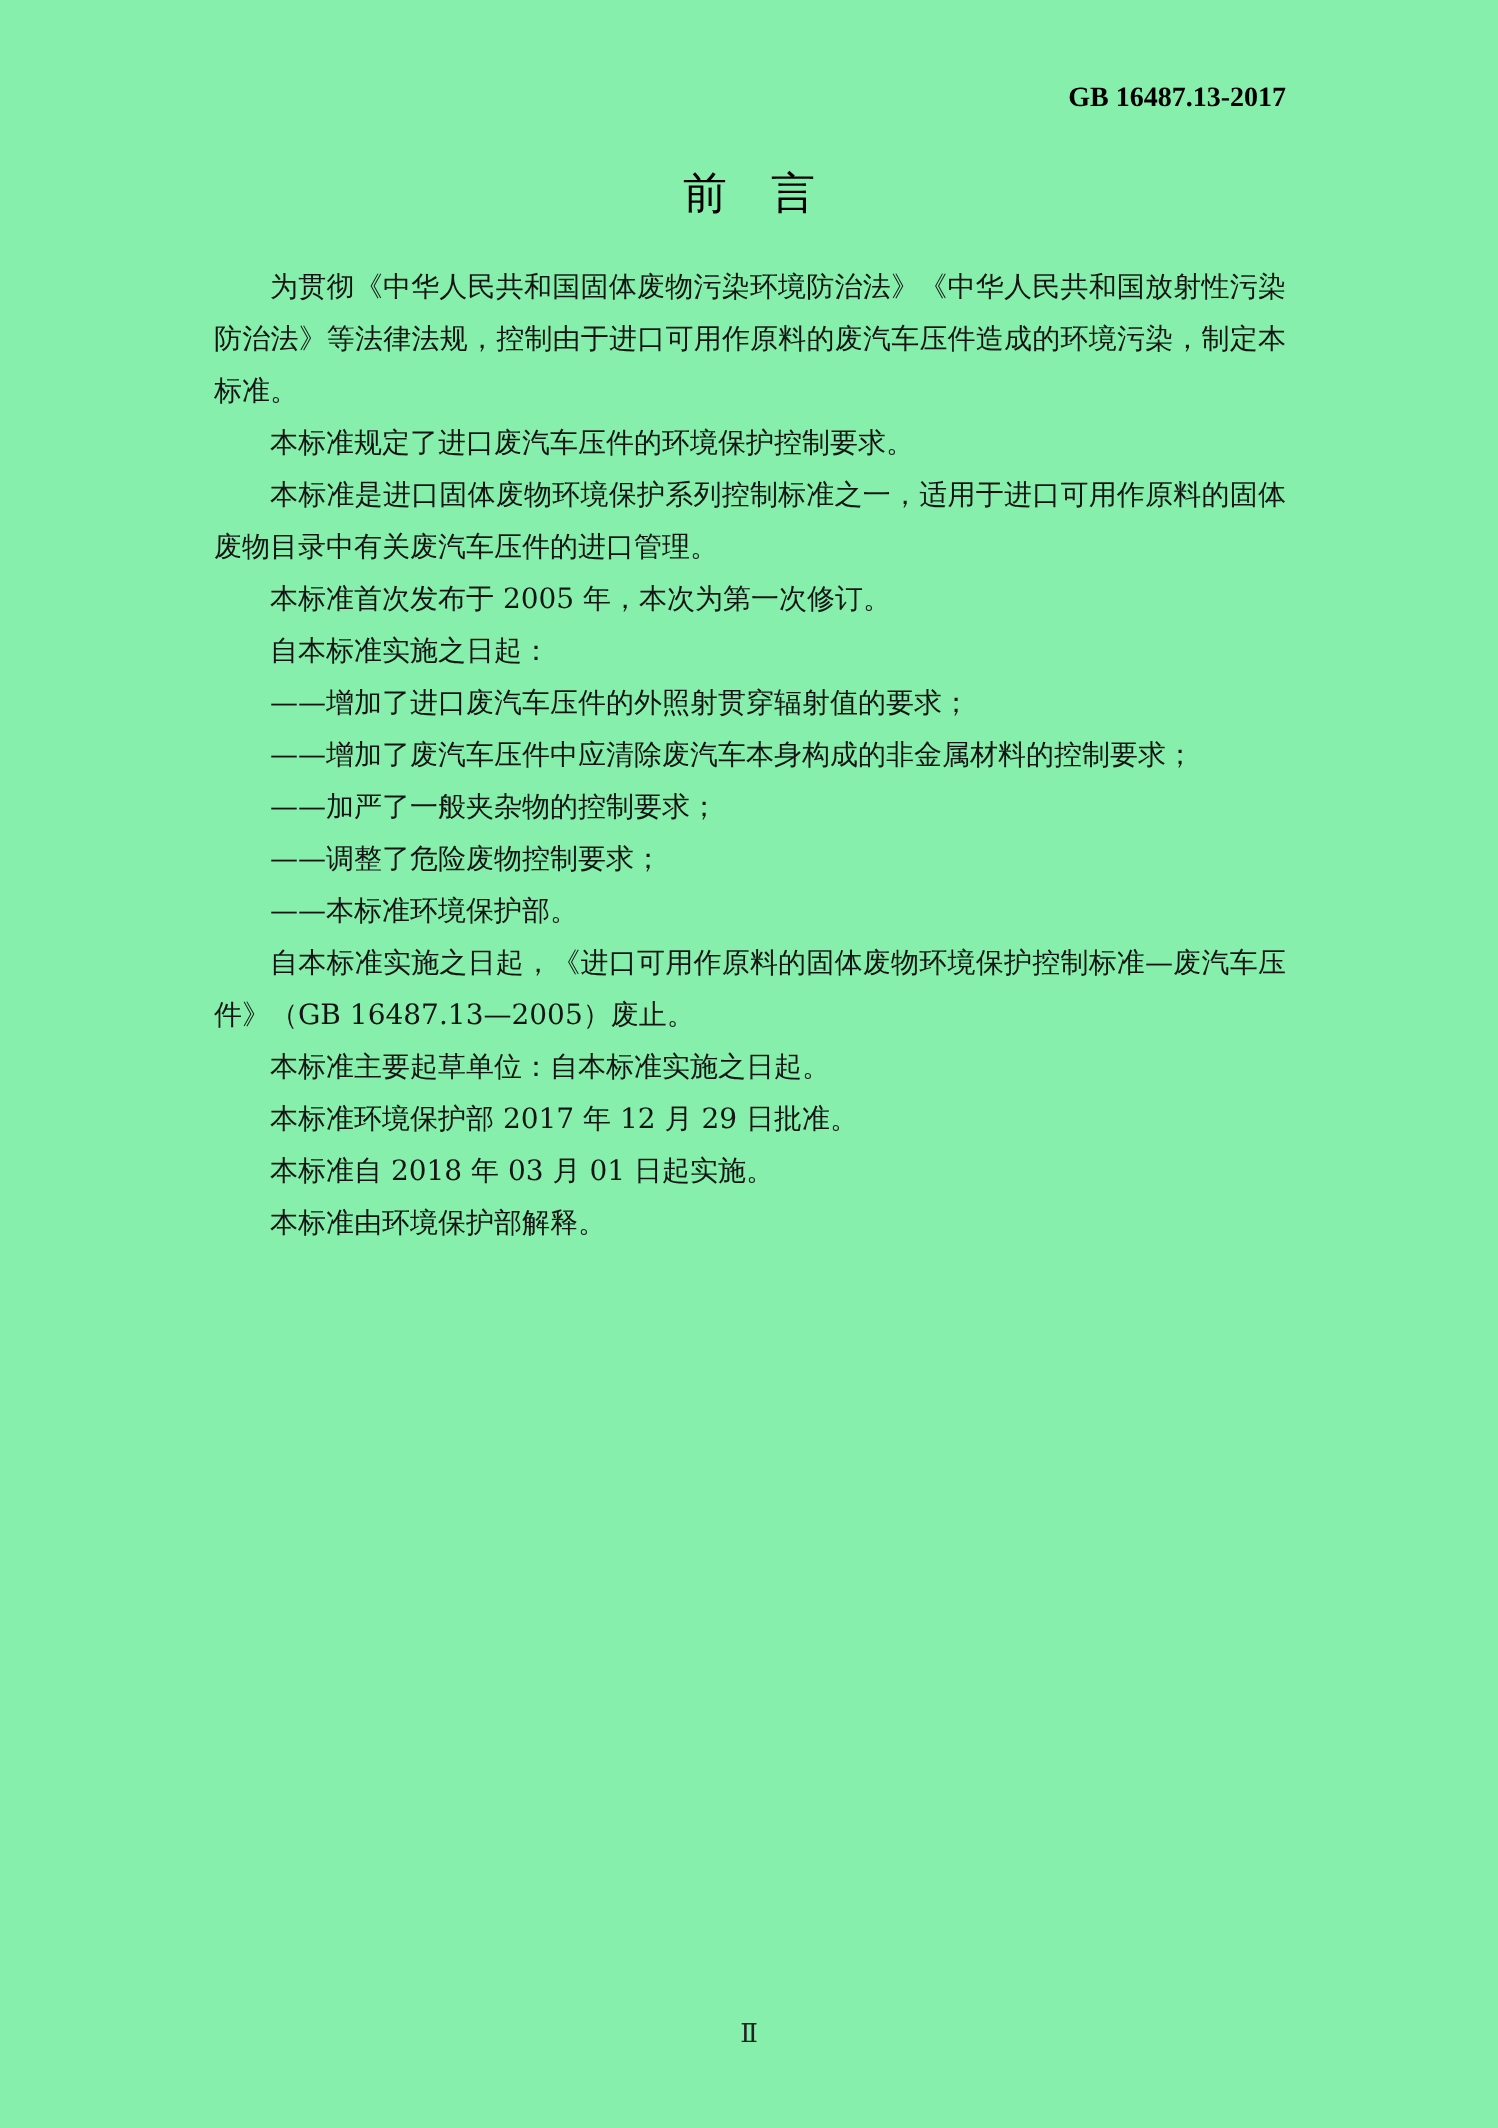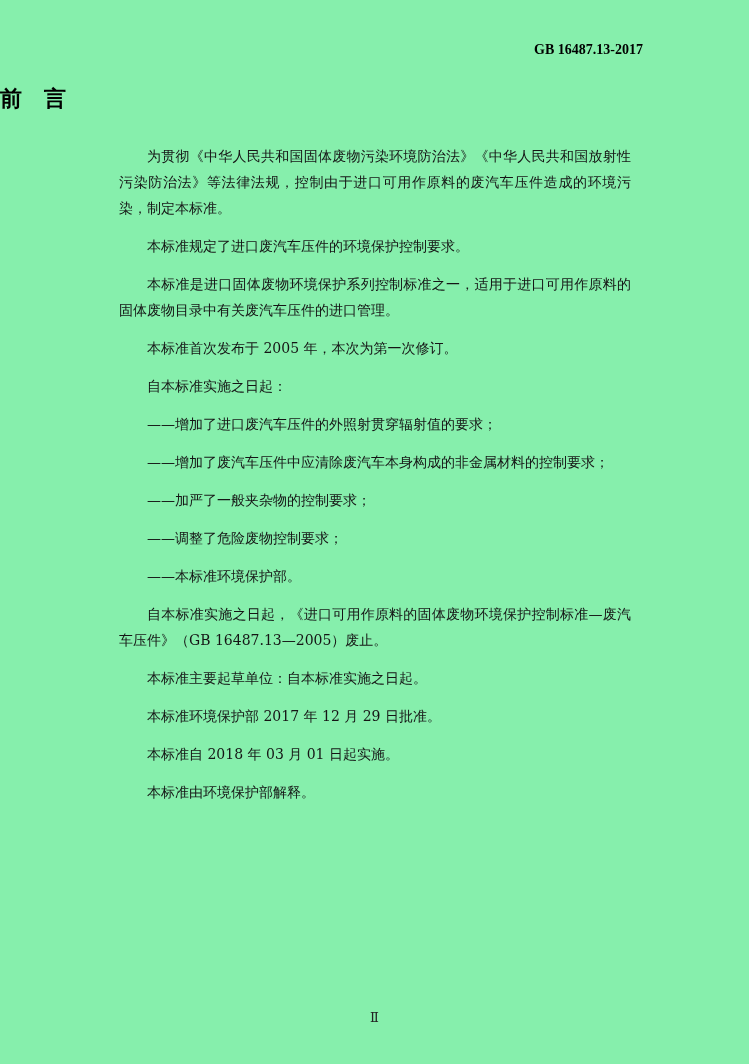--- a/index.html
+++ b/index.html
@@ -26,37 +26,38 @@
     font-weight: bold;
     font-size: 14px;
     line-height: 16px;
     color: #000000;
   }
   .doc-title {
     position: absolute;
     top: 84px;
     left: 0;
     width: 749px;
+    text-align: center;
     font-size: 22px;
-    font-weight: bold;
+    font-weight: normal;
     line-height: 28px;
     color: #000000;
   }
   .body-block {
     position: absolute;
     top: 131px;
     left: 107px;
     width: 536px;
     font-size: 14px;
     line-height: 26px;
     text-align: justify;
     color: #151515;
   }
   .body-block p {
-    margin: 12px;
+    margin: 0;
     padding: 0;
     text-indent: 2em;
   }
   .footer {
     position: absolute;
     top: 1010px;
     left: 0;
     width: 749px;
     text-align: center;
     font-size: 13px;

